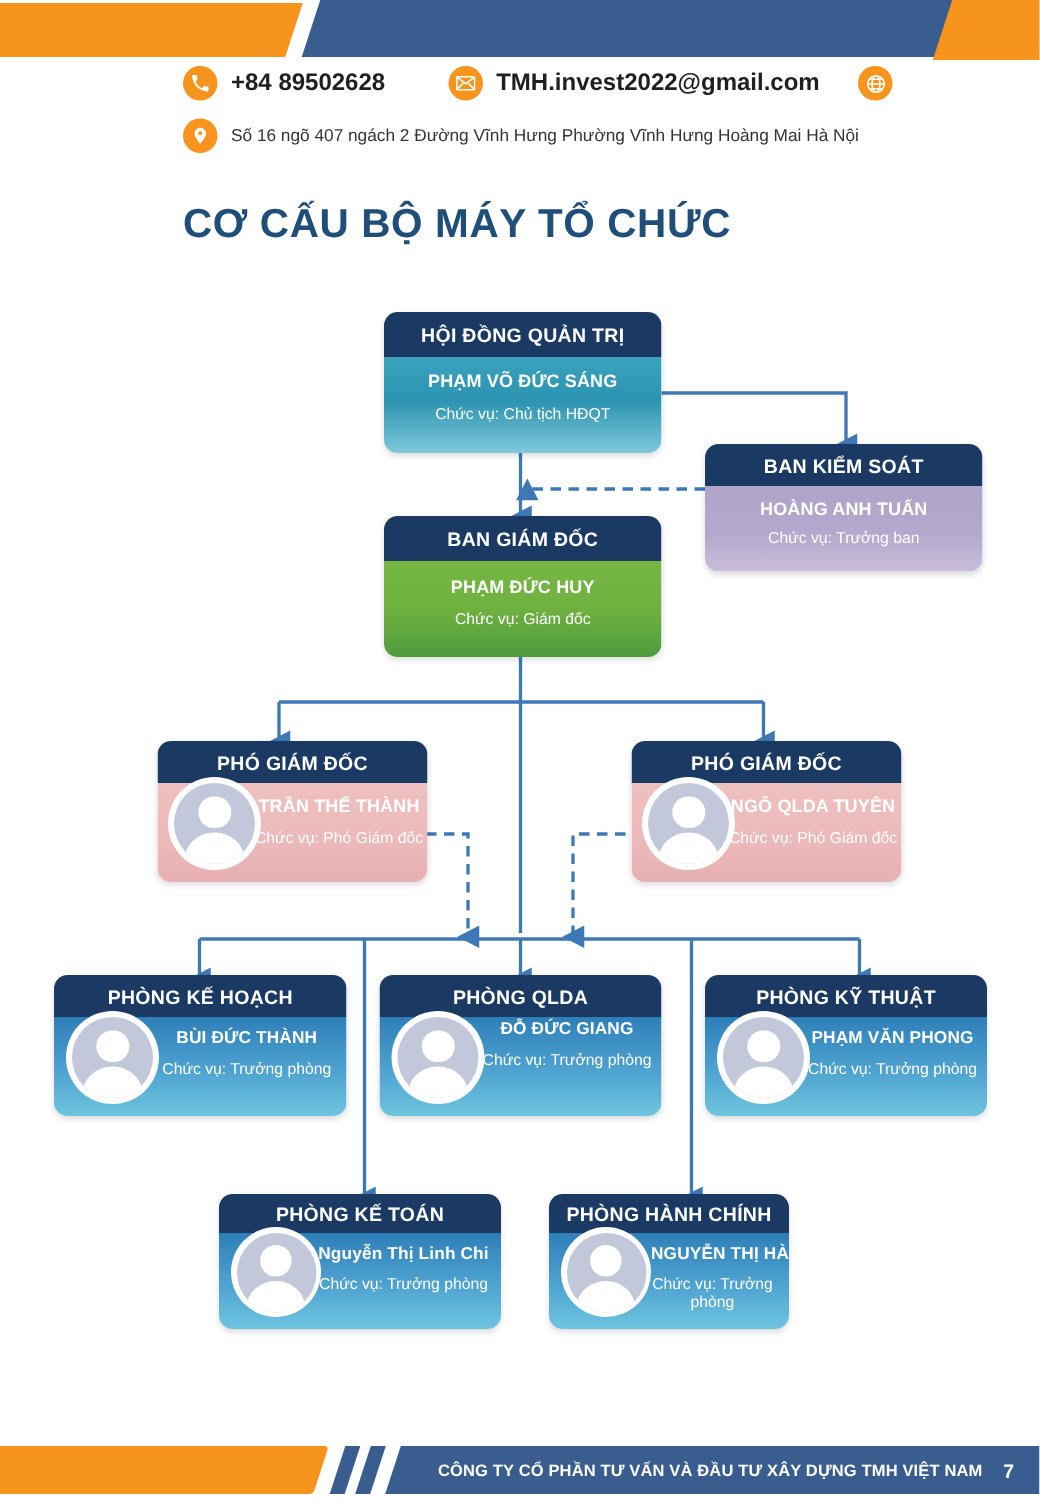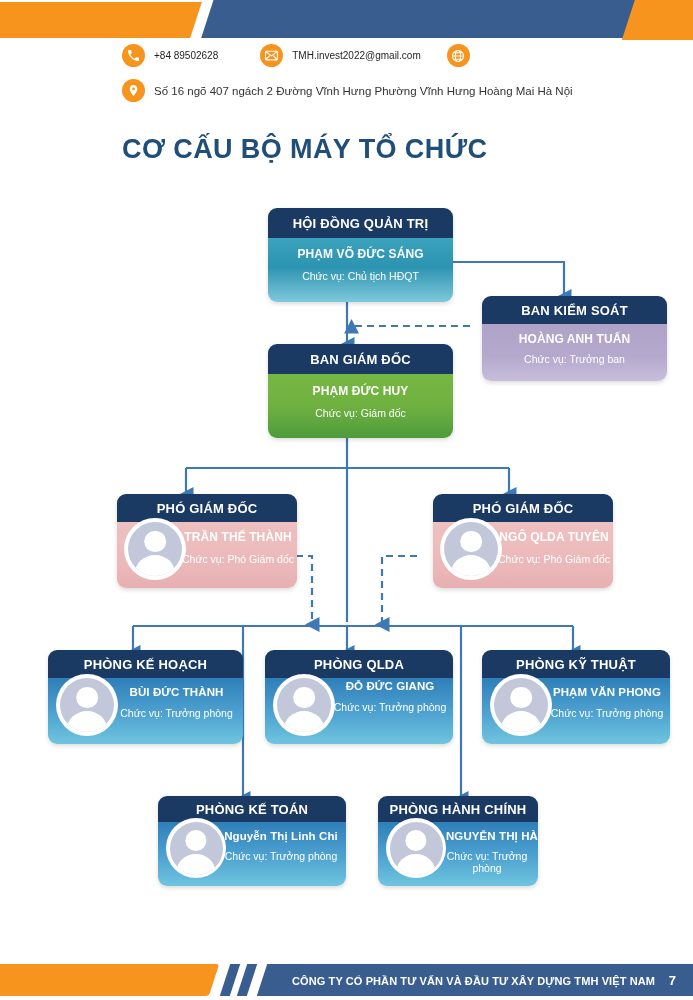--- a/index.html
+++ b/index.html
@@ -33,42 +33,41 @@
   .contact-row{display:flex;align-items:center;}
   .contact-row.r1{padding-left:122px;}
   .contact-row.r2{padding-left:122px;margin-top:12px;}
   .ci{
     width:23px;height:23px;border-radius:50%;background:#F7941D;
     display:flex;align-items:center;justify-content:center;flex:0 0 auto;
     color:#fff;font-size:13px;line-height:1;
   }
   .ci svg{display:block;}
   .ctext{
-    margin-left:9px;font-size:10px;color:#1F1F1F;font-weight:normal;white-space:nowrap;
+    margin-left:9px;font-size:16px;color:#1F1F1F;font-weight:bold;white-space:nowrap;
   }
   .ctext.addr{font-weight:normal;color:#333;font-size:11.5px;}
   .cgap{width:42px;}
   .cgap2{width:26px;}
 
   
   .page-title{
     position:absolute;left:122px;top:134px;
     font-size:27px;font-weight:bold;color:#1F4E79;letter-spacing:.4px;
     white-space:nowrap;
   }
 
   
   .chart{position:absolute;left:0;top:0;width:693px;height:1000px;}
   .conn{position:absolute;z-index:1;}
 
   
   .node{
     position:absolute;z-index:3;border-radius:9px;overflow:hidden;
     box-shadow:0 2px 4px rgba(0,0,0,.14);
-    margin-left:12px;
   }
   .node .nhead{
     background:#1B3A63;color:#fff;font-weight:bold;text-align:center;
     letter-spacing:.2px;display:flex;align-items:center;justify-content:center;
   }
   .node .nbody{position:relative;}
   .node .nname{
     font-weight:bold;color:#fff;text-align:center;letter-spacing:.1px;
   }
   .node .nrole{color:#fff;text-align:center;}

